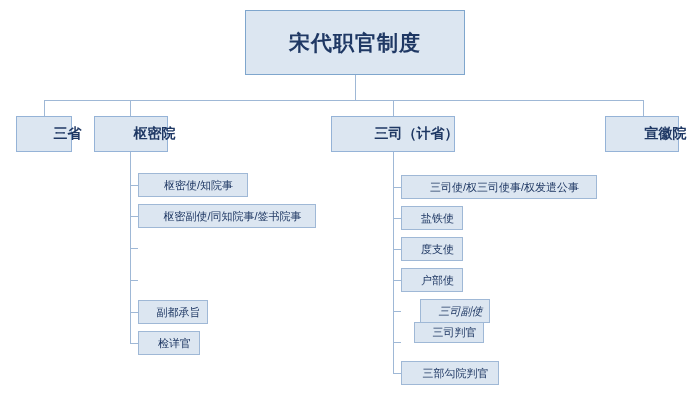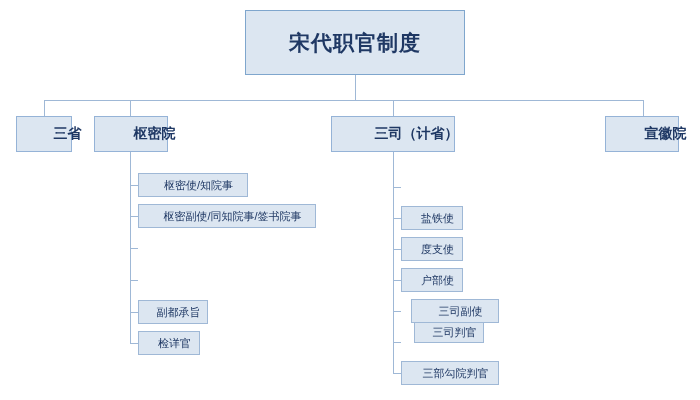--- a/index.html
+++ b/index.html
@@ -96,20 +96,21 @@
 
   <div class="node level2" style="left:331px; top:116px; width:124px; height:36px;">三司（计省）</div>
 
   <div class="node level2" style="left:605px; top:116px; width:74px; height:36px;">宣徽院</div>
 
   <div class="node leaf" style="left:138px; top:173px; width:110px; height:24px;">枢密使/知院事</div>
   <div class="node leaf" style="left:138px; top:204px; width:178px; height:24px;">枢密副使/同知院事/签书院事</div>
   <div class="node leaf" style="left:138px; top:300px; width:70px; height:24px;">副都承旨</div>
   <div class="node leaf" style="left:138px; top:331px; width:62px; height:24px;">检详官</div>
 
+  <div class="node leaf" style="left:401px; top:175px; width:196px; height:24px;">三司使/权三司使事/权发遣公事</div>
   <div class="node leaf" style="left:401px; top:206px; width:62px; height:24px;">盐铁使</div>
   <div class="node leaf" style="left:401px; top:237px; width:62px; height:24px;">度支使</div>
   <div class="node leaf" style="left:401px; top:268px; width:62px; height:24px;">户部使</div>
-  <div class="node leaf" style="left:411px; top:299px; width:88px; height:24px;">三司副使</div>
+  <div class="node leaf" style="left:420px; top:299px; width:70px; height:24px;font-style:italic;">三司副使</div>
   <div class="node leaf" style="left:401px; top:322px; width:70px; height:21px;margin-left:13px;">三司判官</div>
   <div class="node leaf" style="left:401px; top:361px; width:98px; height:24px;">三部勾院判官</div>
 
 </div>
 
 </body></html>

